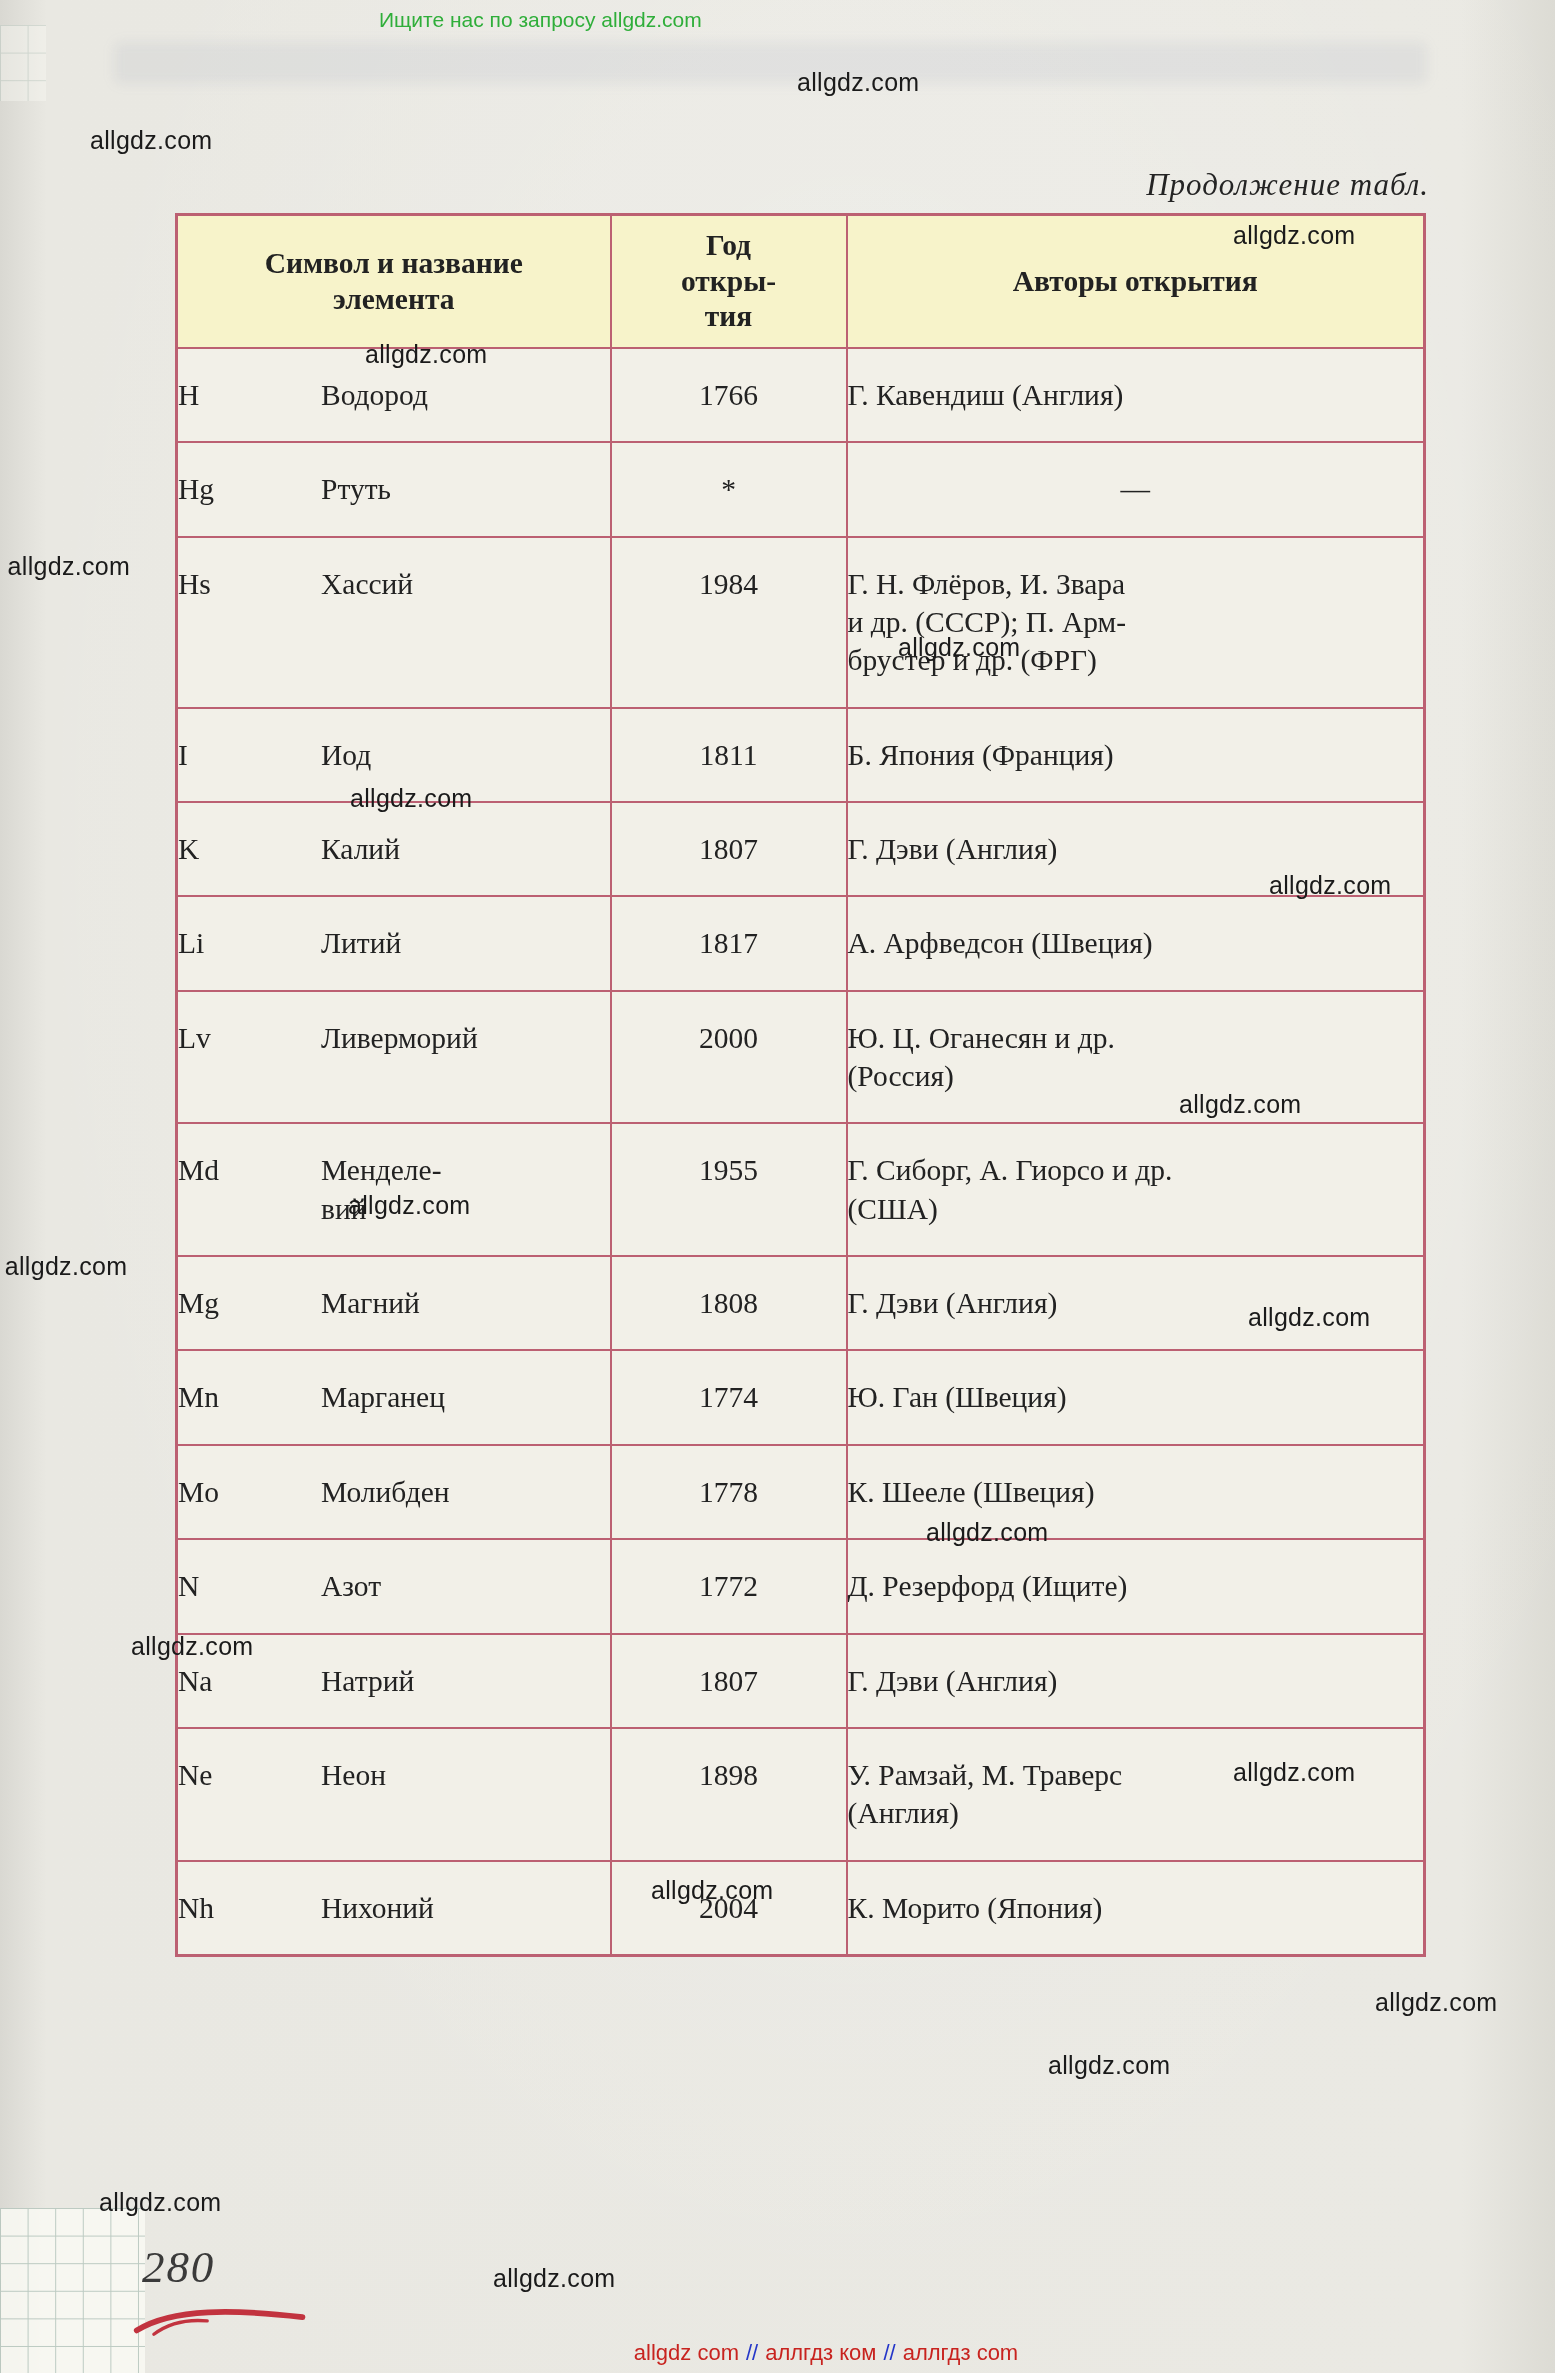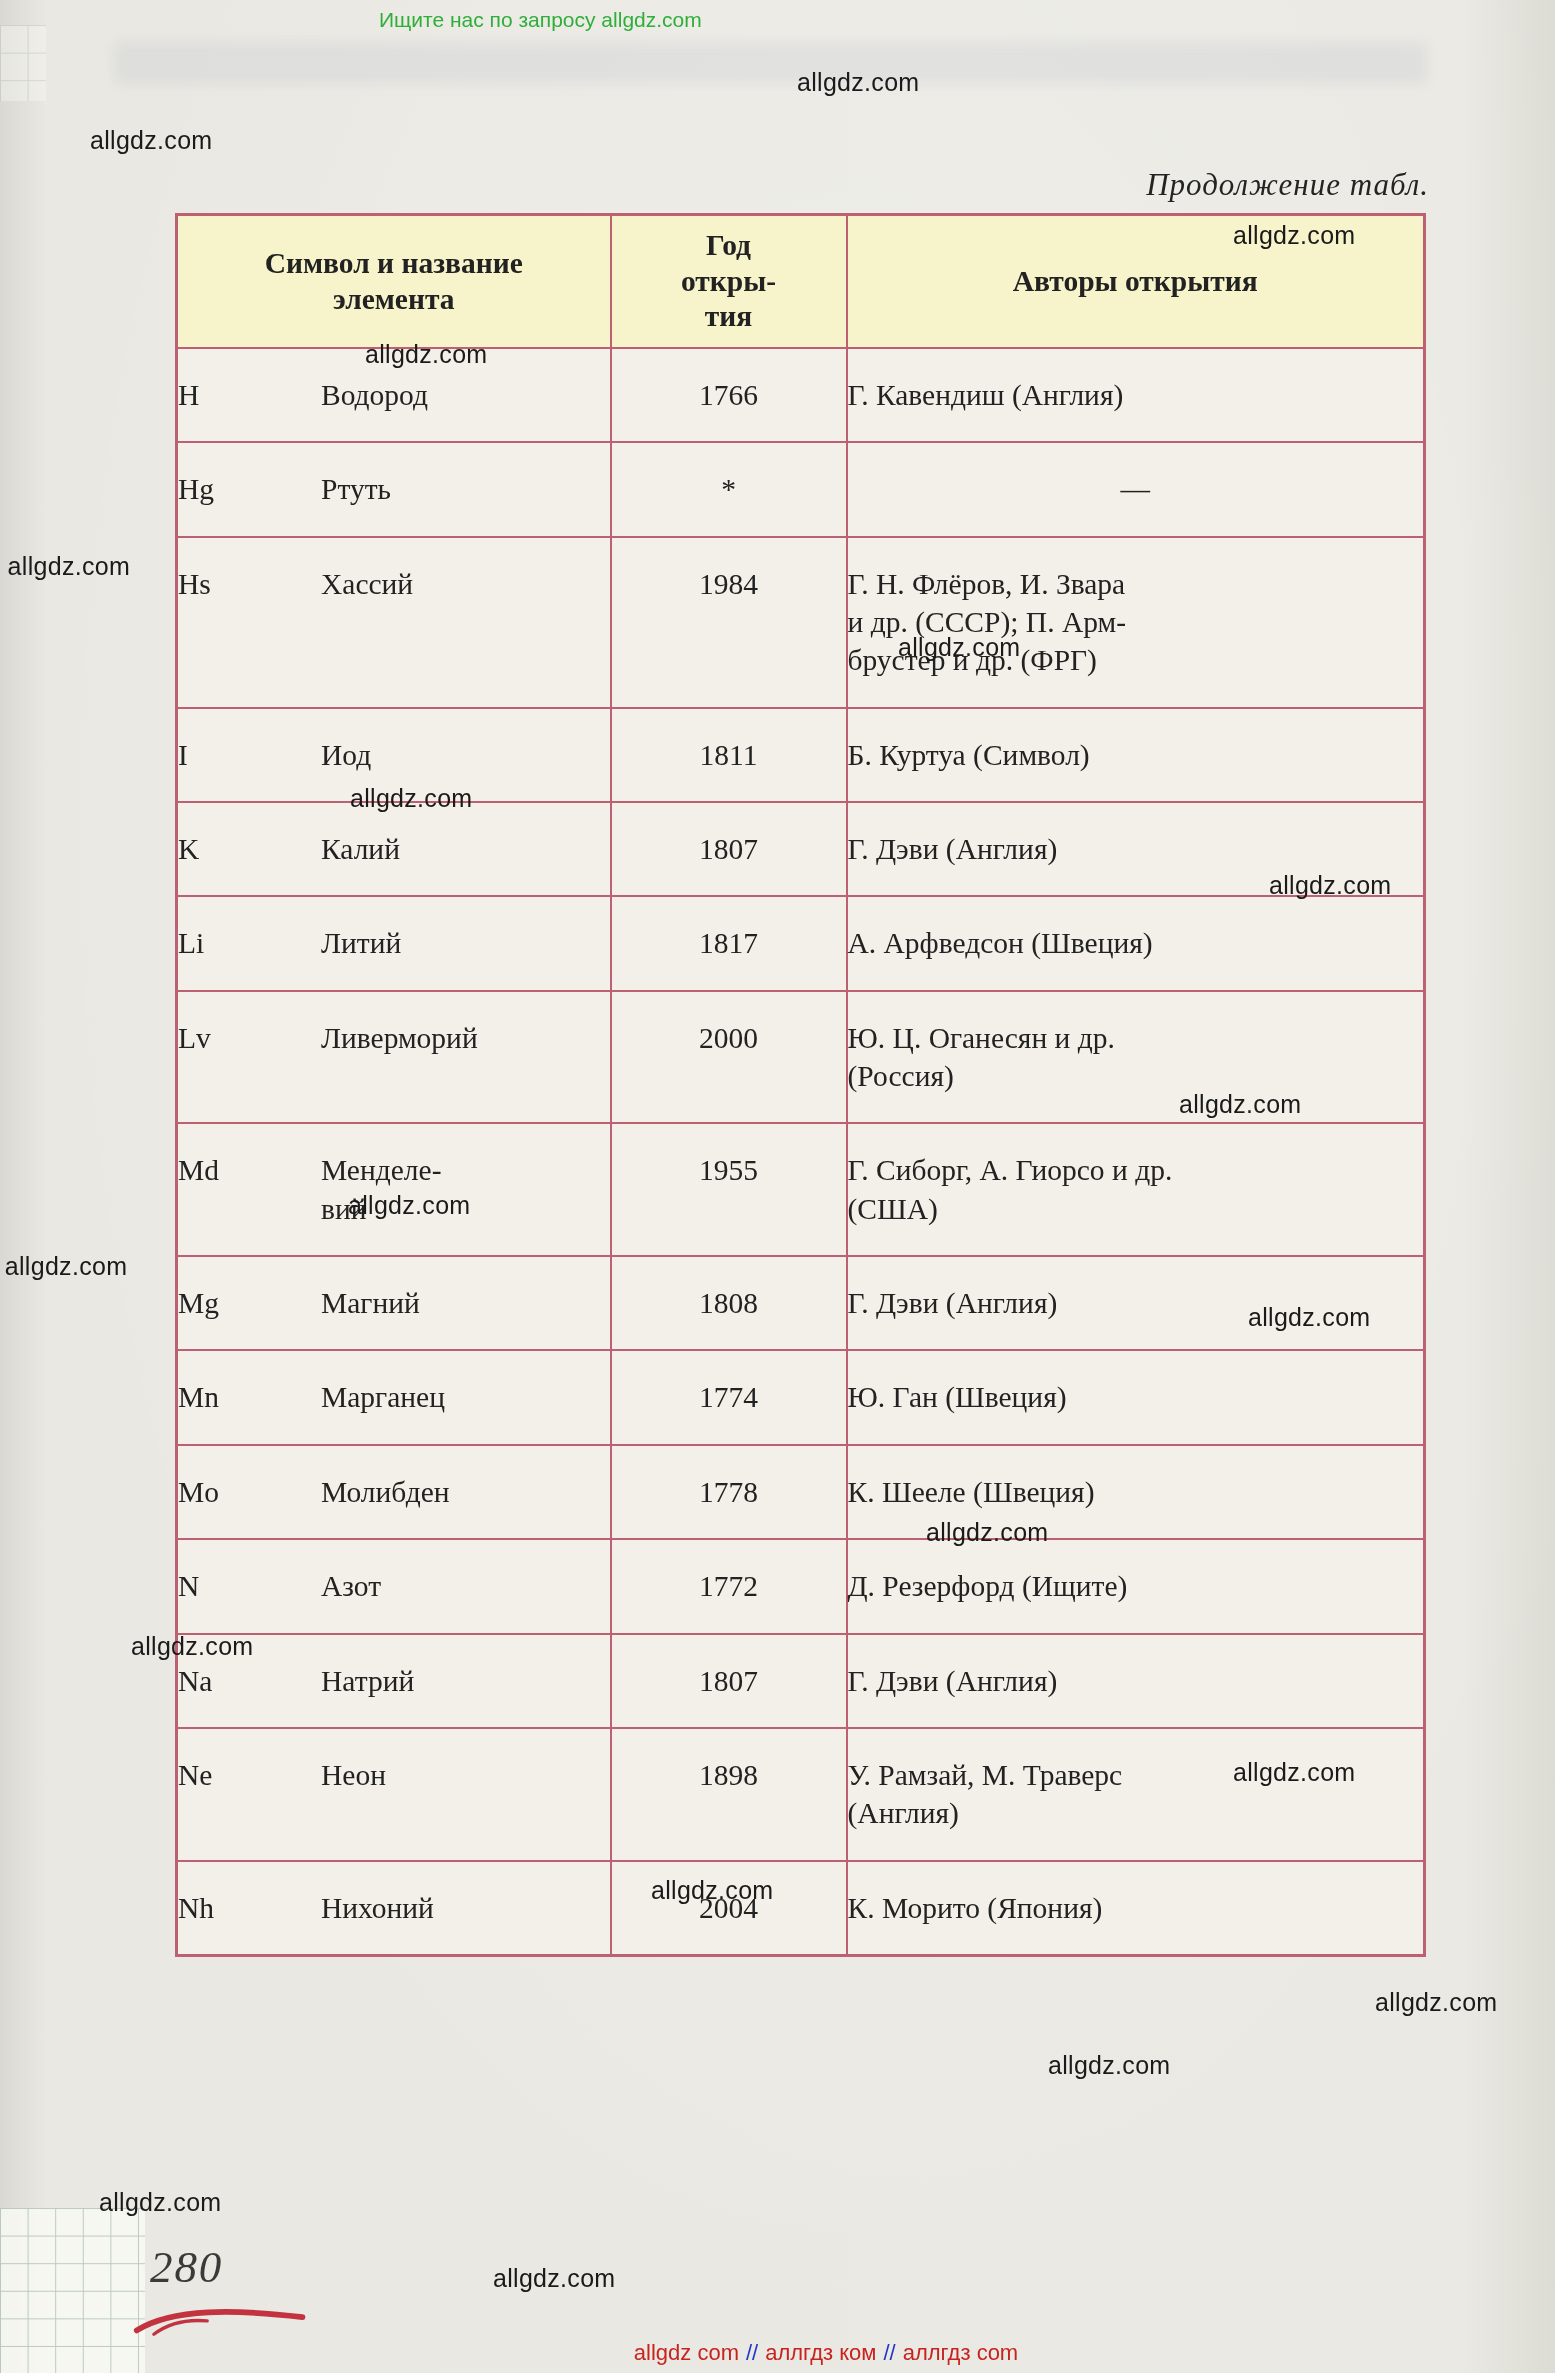--- a/index.html
+++ b/index.html
@@ -78,21 +78,21 @@
     white-space:nowrap;
     letter-spacing:0.3px;
   }
   .promo {
     position:absolute; left:379px; top:7.6px;
     font-family:"Liberation Sans", sans-serif;
     font-size:21px; color:#2fae3a;
     white-space:nowrap;
   }
   .page-number {
-    position:absolute; left:150px; top:2241px;
+    position:absolute; left:142px; top:2241px;
     font-style:italic; font-size:45px; color:#3a3a3a;
     letter-spacing:1.9px;
   }
   .swoosh { position:absolute; left:131px; top:2298px; }
 
   .bottom-line {
     position:absolute; left:826px; top:2340px;
     transform:translateX(-50%);
     display:flex; gap:7px;
     font-family:"Liberation Sans", sans-serif;
@@ -165,21 +165,21 @@
 брустер и др. (ФРГ)</td>
   </tr>
       <tr>
     <td class="cell-symname">
       <div class="symname">
         <span class="symbol">I</span>
         <span class="name">Иод</span>
       </div>
     </td>
     <td class="cell-year">1811</td>
-    <td class="cell-authors">Б. Куртуа (Символ)</td>
+    <td class="cell-authors">Б. Япония (Франция)</td>
   </tr>
       <tr>
     <td class="cell-symname">
       <div class="symname">
         <span class="symbol">K</span>
         <span class="name">Калий</span>
       </div>
     </td>
     <td class="cell-year">1807</td>
     <td class="cell-authors">Г. Дэви (Англия)</td>

